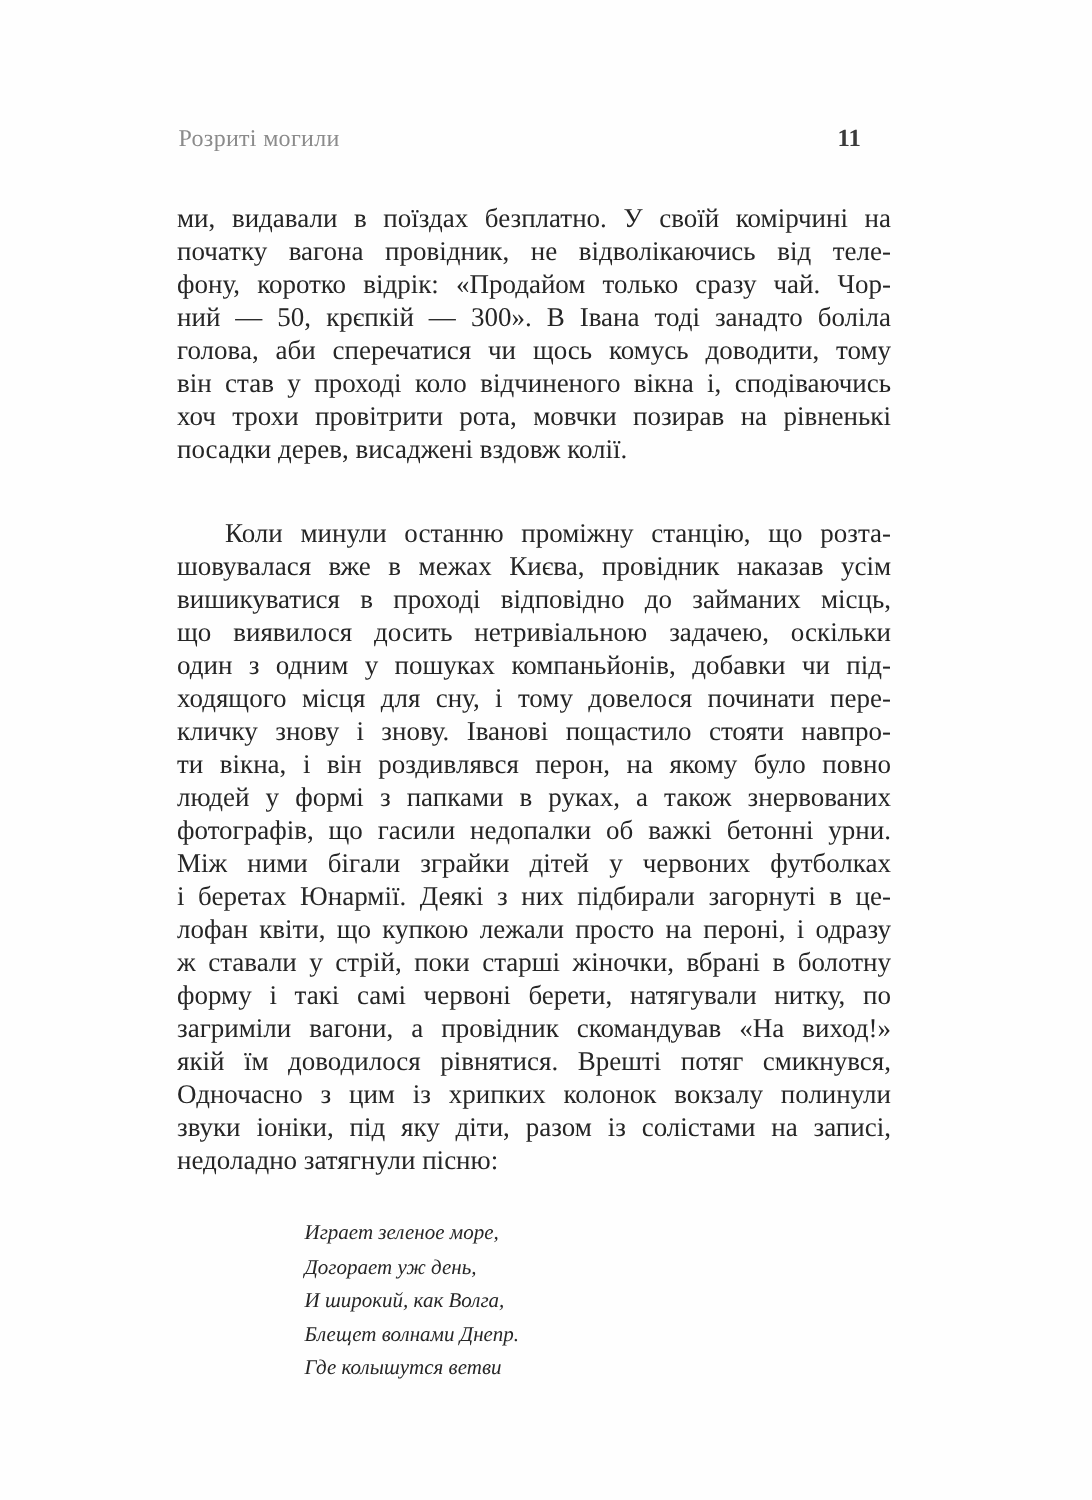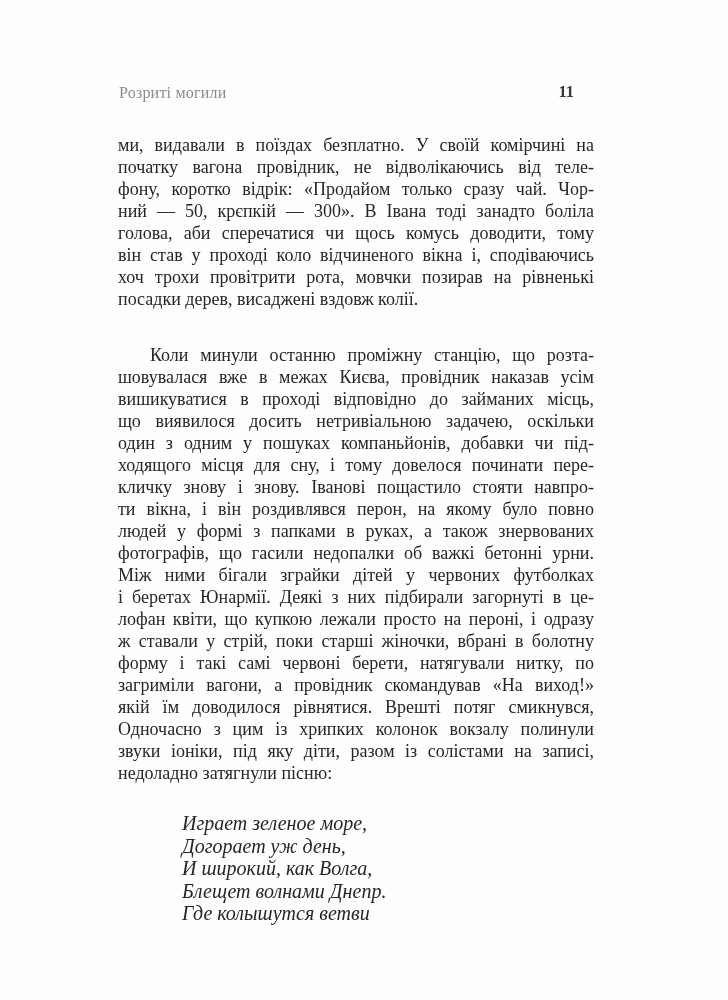--- a/index.html
+++ b/index.html
@@ -56,23 +56,23 @@
   }
   .line.last {
     text-align-last: left;
   }
   .line.indent {
     text-indent: 32px;
     margin-top: 34px;
   }
   .verse {
     margin-top: 28px;
-    margin-left: 64px;
+    margin-left: 85px;
     font-style: italic;
-    font-size: 20px;
+    font-size: 14px;
     line-height: 22.5px;
   }
   .verse-line {
     text-align: left;
   }
 </style>
 </head>
 <body>
 
 <div class="page">

